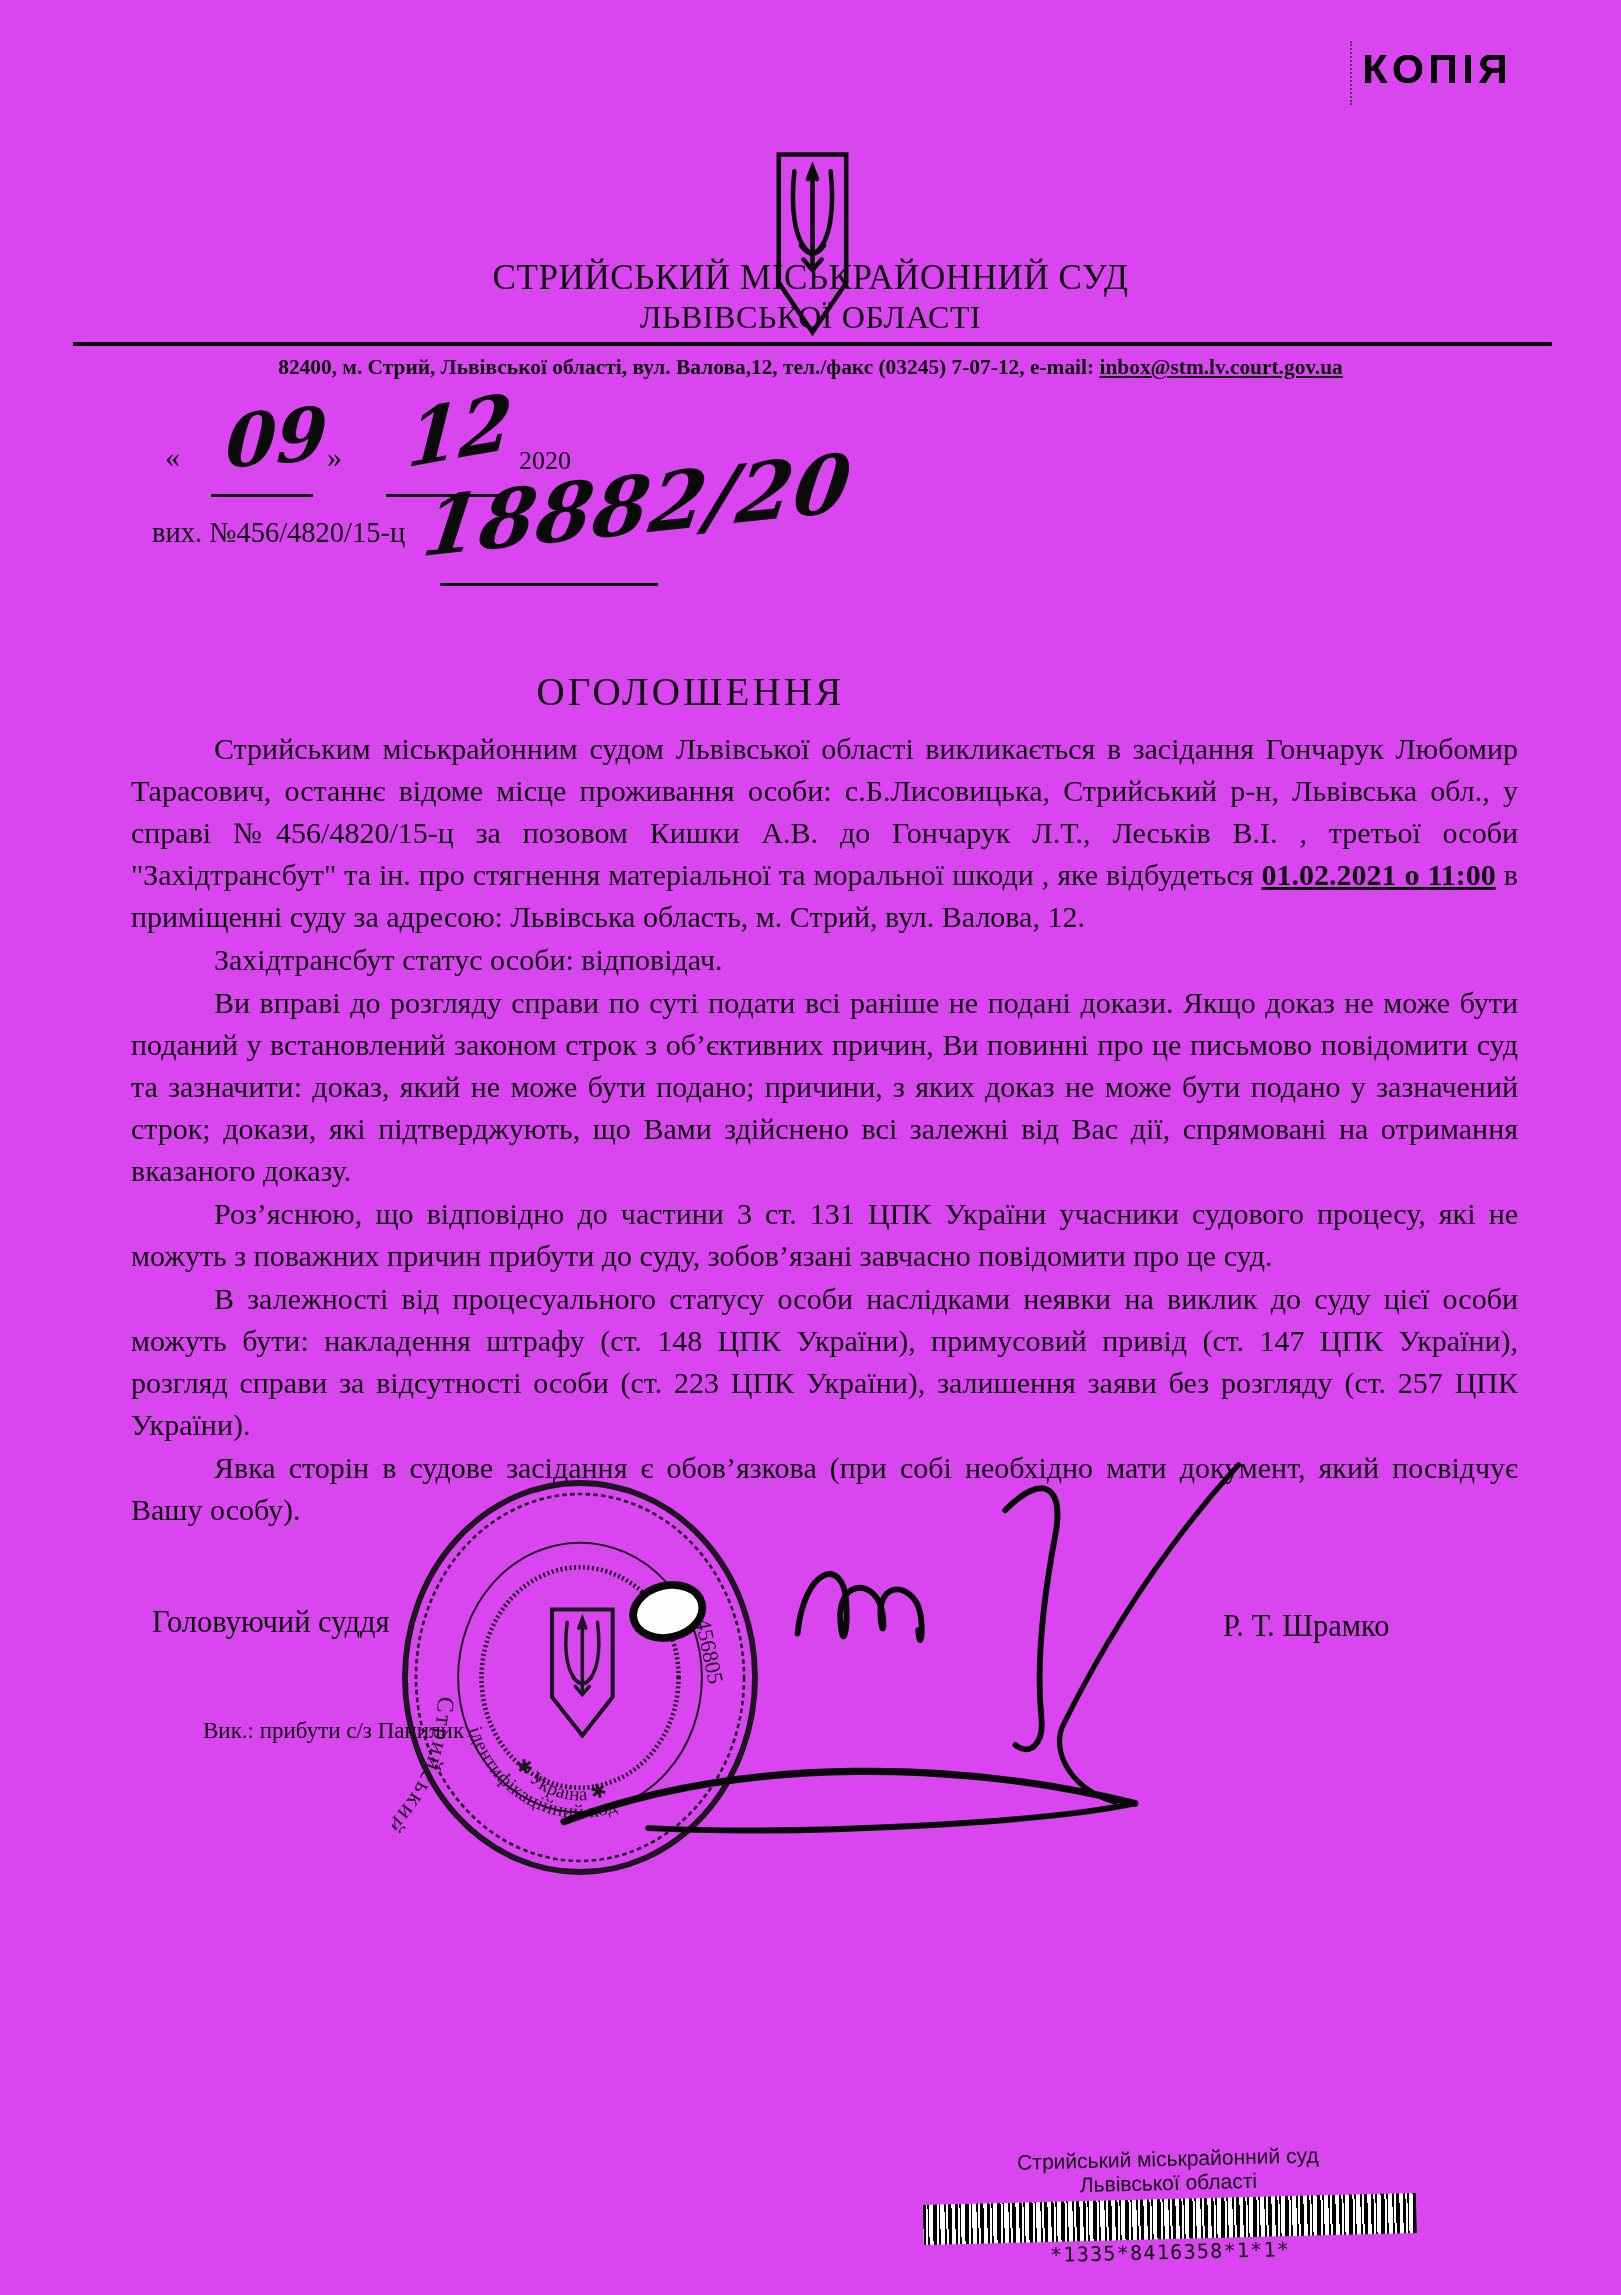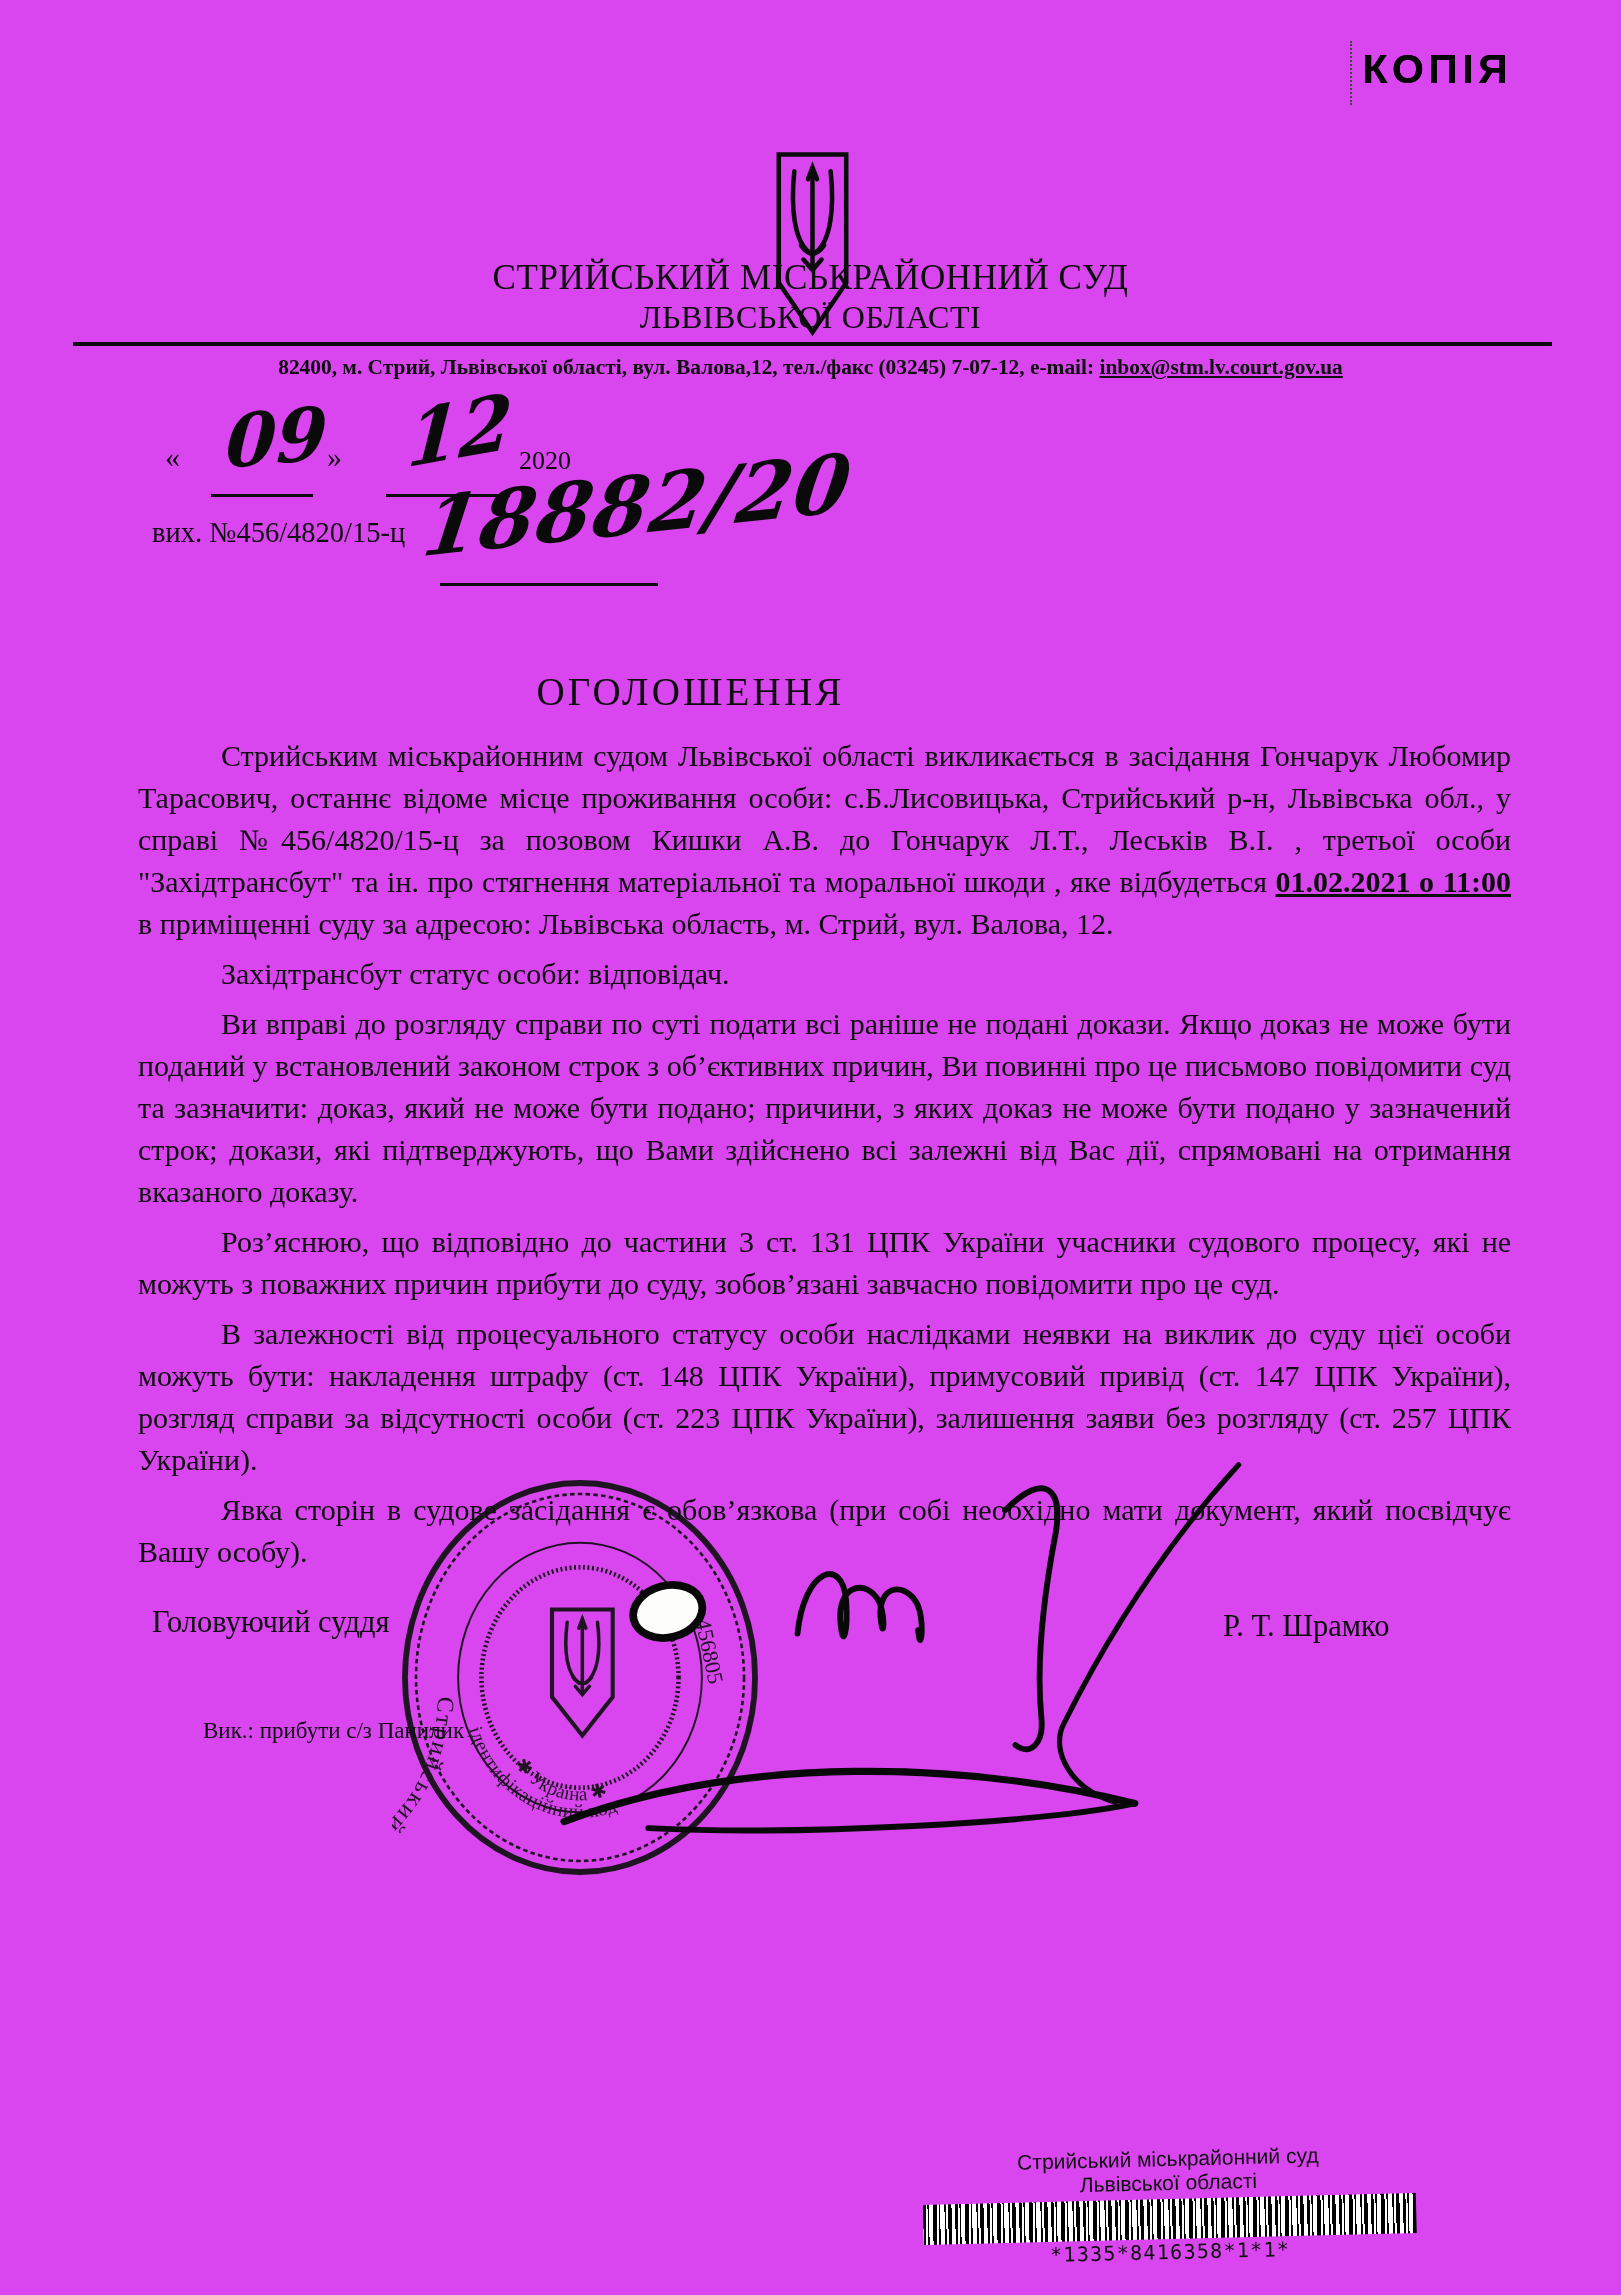--- a/index.html
+++ b/index.html
@@ -37,21 +37,21 @@
   .hw{position:absolute;font-family:"DejaVu Serif", serif;font-style:italic;font-weight:bold;color:#0a0a0a;}
   .hw-day{left:226px;top:394px;font-size:73px;transform:rotate(-5deg) skewX(-8deg);}
   .hw-month{left:407px;top:386px;font-size:76px;transform:rotate(-10deg) skewX(-14deg);}
   .hw-ref{left:423px;top:458px;font-size:80px;transform:rotate(-6deg) skewX(-14deg);letter-spacing:1.3px;}
 
   
   .doc-title{position:absolute;left:0;top:669px;width:1381px;text-align:center;
     font-size:39px;letter-spacing:3.2px;font-weight:normal;margin:0;}
   .body-text{position:absolute;left:130px;top:727px;width:1389px;
     font-size:30px;line-height:42px;text-align:justify;}
-  .body-text p{margin:8px;text-indent:83px;}
+  .body-text p{margin:1px;text-indent:83px;}
   .hl{font-weight:bold;text-decoration:underline;}
 
   
   .role-label{position:absolute;left:152px;top:1605px;font-size:30.5px;}
   .judge-name{position:absolute;left:1223px;top:1609px;font-size:30.5px;}
   .clerk-line{position:absolute;left:203px;top:1718px;font-size:23px;}
 
   .seal-svg{position:absolute;left:392px;top:1470px;width:376px;height:415px;opacity:.92;}
   .sign-svg{position:absolute;left:551px;top:1374px;width:746px;height:493px;}
 

